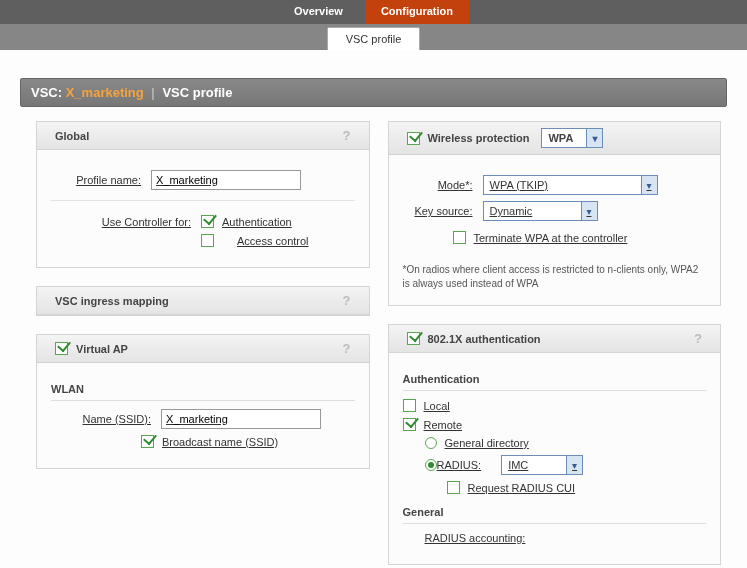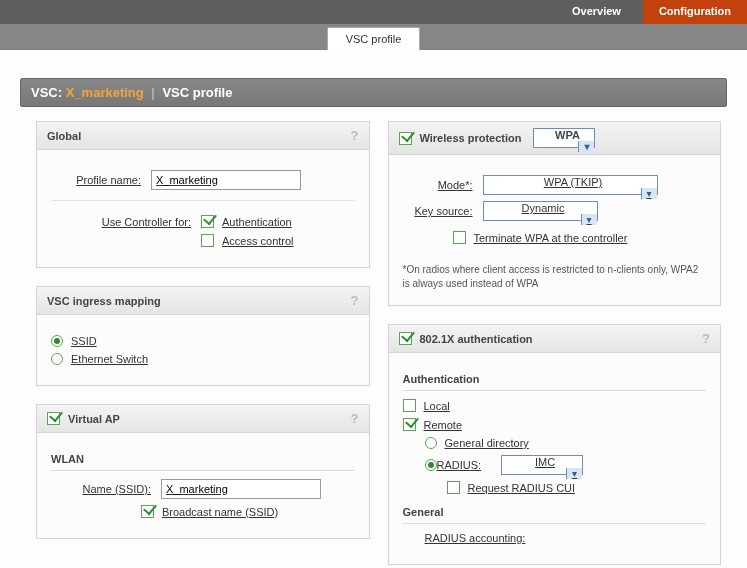--- a/index.html
+++ b/index.html
@@ -10,21 +10,21 @@
     color: #333;
     background: #fdfdfd;
     width: 747px;
     height: 568px;
     overflow: hidden;
   }
   .top-tabs {
     background: #5f5f5f;
     height: 24px;
     display: flex;
-    justify-content: flex-end;
+    justify-content: center;
     align-items: stretch;
     gap: 6px;
     padding-top: 0;
   }
   .top-tab {
     color: #fff;
     font-weight: bold;
     font-size: 11px;
     padding: 5px 16px 4px;
     cursor: pointer;
@@ -71,21 +71,21 @@
   }
   .col { flex: 1; min-width: 0; }
   .panel {
     background: #fcfcfc;
     border: 1px solid #d4d4d4;
     margin-bottom: 18px;
   }
   .panel-header {
     background: linear-gradient(#f4f4f4,#e4e4e4);
     border-bottom: 1px solid #d4d4d4;
-    padding: 6px 10px;
+    padding: 6px 18px;
     display: flex;
     align-items: center;
     justify-content: space-between;
     gap: 8px;
     font-weight: bold;
     color: #444;
     text-align: center;
   }
   .panel-header .hdr-left { display:flex; align-items:center; gap:8px; }
   .panel-body { padding: 14px 14px; }
@@ -128,21 +128,21 @@
     display:inline-block;width:12px;height:12px;border:1px solid #5aa650;border-radius:50%;
     background:#fff;position:relative;vertical-align:middle;cursor:pointer;
   }
   .radio.on::after{content:"";position:absolute;left:2px;top:2px;width:6px;height:6px;border-radius:50%;background:#2e8b2e;}
   .sect-label{font-weight:bold;color:#444;border-bottom:1px solid #ddd;padding:2px 0 5px;margin:4px 0 8px;}
   .footnote{font-size:10px;color:#555;margin-top:19px;line-height:1.4;}
   .indent1{margin-left:22px;}
   .indent2{margin-left:44px;}
   .select-dd{
     display:inline-flex;align-items:center;border:1px solid #6b8db6;height:20px;background:#fff;
-    font-size:11px;padding:0 0 0 6px;cursor:pointer;flex-direction:column;
+    font-size:11px;padding:0 0 0 6px;cursor:pointer;
   }
   .select-dd .arrow{
     margin-left:auto;background:#d7e4f2;border-left:1px solid #6b8db6;
     width:16px;height:100%;display:flex;align-items:center;justify-content:center;color:#355f92;font-size:10px;
   }
 </style>
 </head>
 <body>
 
 <div class="top-tabs">
@@ -178,41 +178,31 @@
         </div>
         <hr class="hr">
         <div class="row">
           <div class="lbl-r" style="width:150px">Use Controller for:</div>
           <span class="chk checked"></span>
           <span style="margin-left:8px">Authentication</span>
         </div>
         <div class="row">
           <div style="width:150px"></div>
           <span class="chk"></span>
-          <span style="margin-left:8px">Access control</span>
+          <span style="margin-left:23px">Access control</span>
         </div>
       </div>
     </div>
 
     <div class="panel">
       <div class="panel-header">
         <div class="hdr-left">
             <span>VSC ingress mapping</span>
           </div>
         <span class="help">?</span>
-      </div>
-      <div class="panel-body">
-        <div class="row">
-          <span class="radio on"></span>
-          <span style="margin-left:8px">SSID</span>
-        </div>
-        <div class="row">
-          <span class="radio"></span>
-          <span style="margin-left:8px">Ethernet Switch</span>
-        </div>
       </div>
     </div>
 
     <div class="panel">
       <div class="panel-header">
         <div class="hdr-left">
           <span class="chk checked"></span>
           <span>Virtual AP</span>
         </div>
         <span class="help">?</span>

